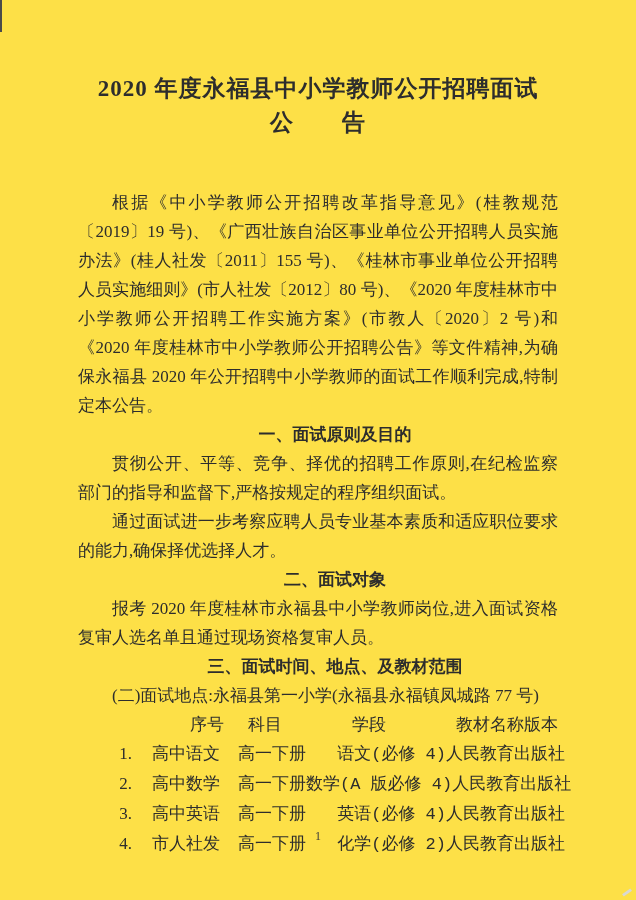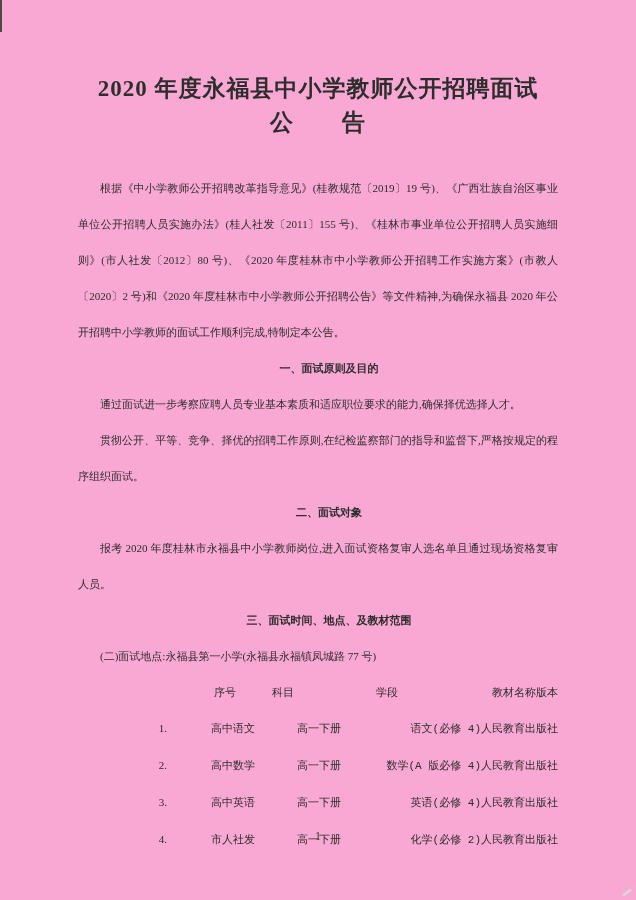--- a/index.html
+++ b/index.html
@@ -4,21 +4,21 @@
 <style>
   html, body {
     margin: 0;
     padding: 0;
     background: #ffffff;
   }
   .page {
     position: relative;
     width: 636px;
     height: 900px;
-    background: #f9a8d4;
+    background: #fde047;
     font-family: "Liberation Serif", "DejaVu Serif", serif;
     color: #2d2d2d;
     overflow: hidden;
   }
   .scan-edge-artifact {
     position: absolute;
     left: 0;
     top: 0;
     width: 2px;
     height: 32px;
@@ -40,23 +40,23 @@
     width: 480px;
   }
   .doc-title {
     text-align: center;
     font-weight: bold;
     font-size: 23px;
     line-height: 34px;
     letter-spacing: 1px;
   }
   .doc-body {
-    margin-top: 30px;
-    font-size: 11px;
-    line-height: 36px;
+    margin-top: 48px;
+    font-size: 17px;
+    line-height: 29px;
     text-align: justify;
   }
   .doc-body p {
     margin: 0;
     text-indent: 2em;
   }
   .heading {
     font-weight: bold;
     text-indent: 2em;
     text-align: center;
@@ -97,22 +97,22 @@
   <div class="content">
     <div class="doc-title">
       <div>2020 年度永福县中小学教师公开招聘面试</div>
       <div>公　　告</div>
     </div>
 
     <div class="doc-body">
       <p>根据《中小学教师公开招聘改革指导意见》(桂教规范〔2019〕19 号)、《广西壮族自治区事业单位公开招聘人员实施办法》(桂人社发〔2011〕155 号)、《桂林市事业单位公开招聘人员实施细则》(市人社发〔2012〕80 号)、《2020 年度桂林市中小学教师公开招聘工作实施方案》(市教人〔2020〕2 号)和《2020 年度桂林市中小学教师公开招聘公告》等文件精神,为确保永福县 2020 年公开招聘中小学教师的面试工作顺利完成,特制定本公告。</p>
 
       <p class="heading">一、面试原则及目的</p>
+      <p>贯彻公开、平等、竞争、择优的招聘工作原则,在纪检监察部门的指导和监督下,严格按规定的程序组织面试。</p>
       <p>通过面试进一步考察应聘人员专业基本素质和适应职位要求的能力,确保择优选择人才。</p>
-      <p>贯彻公开、平等、竞争、择优的招聘工作原则,在纪检监察部门的指导和监督下,严格按规定的程序组织面试。</p>
 
       <p class="heading">二、面试对象</p>
       <p>报考 2020 年度桂林市永福县中小学教师岗位,进入面试资格复审人选名单且通过现场资格复审人员。</p>
 
       <p class="heading">三、面试时间、地点、及教材范围</p>
       <p>(二)面试地点:永福县第一小学(永福县永福镇凤城路 77 号)</p>
 
       <div id="textbook-table">
           <div class="t-line t-head"><span>序号</span><span>科目</span><span>学段</span><span>教材名称</span><span>版本</span></div>
           <div class="t-line t-row"><span>1.</span><span>高中语文</span><span>高一下册</span><span>语文(必修 4)</span><span>人民教育出版社</span></div>

